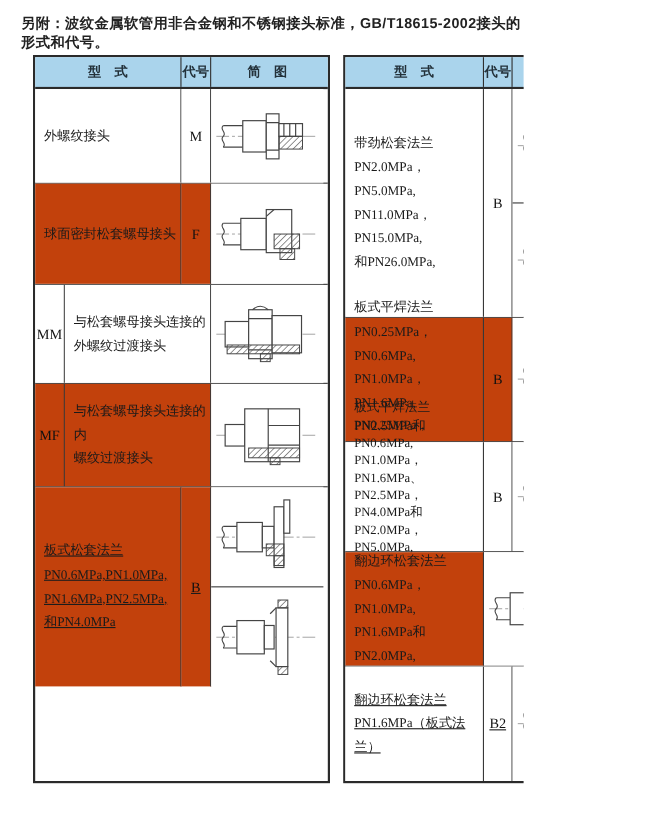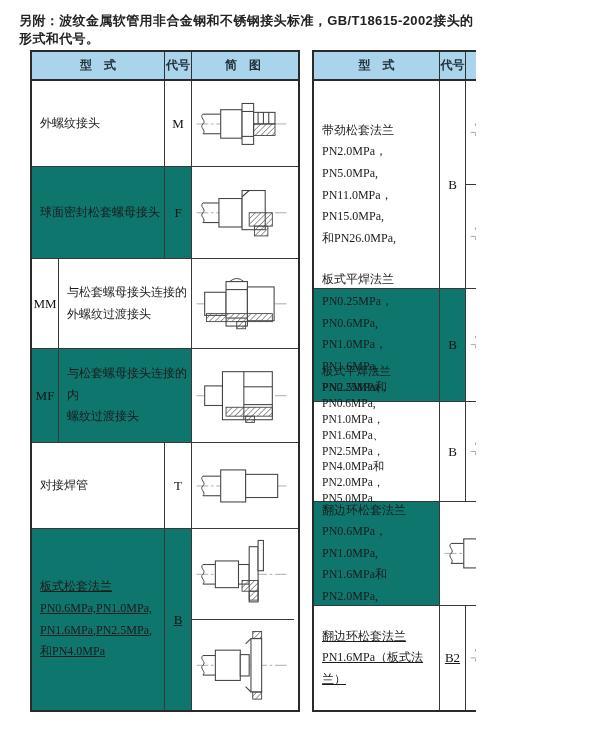--- a/index.html
+++ b/index.html
@@ -18,21 +18,21 @@
   .row{display:flex;border-bottom:1px solid #383838;box-sizing:border-box;}
   .row:last-child{border-bottom:none;text-decoration:underline;}
   .cell{box-sizing:border-box;border-right:1px solid #383838;display:flex;
         align-items:center;background:#fff;}
   .cell:last-child{border-right:none;}
   .type{font-size:12px;line-height:1.8;padding:4px 4px 4px 8px;white-space:pre-line;
         font-family:"Liberation Serif","DejaVu Serif",serif;color:#1a1a1a;}
   .dense .type{line-height:1.38;font-size:11.5px;}
   .code{justify-content:center;font-family:"Liberation Serif","DejaVu Serif",serif;
         font-size:13px;color:#111;}
-  .hl{background:#0f766e;}
+  .hl{background:#c2410c;}
   
   .tbl-left  .c-type{width:133px;} .tbl-left  .c-code{width:27px;} .tbl-left  .c-diag{width:102px;}
   .tbl-right .c-type{width:126px;} .tbl-right .c-code{width:26px;} .tbl-right .c-diag{width:104px;}
   .c-diag{flex-direction:column;align-items:stretch;padding:0;}
   .diag{flex:1;display:flex;align-items:center;justify-content:center;overflow:hidden;}
   .diag svg{width:96%;height:94%;}
   .diag.split-top{border-bottom:1px solid #383838;box-sizing:border-box;}
   #edge-shadow{position:absolute;left:573px;top:36px;width:3px;height:666px;
                background:#c9cdca;opacity:0.75;}
 </style>
@@ -149,41 +149,20 @@
                 <line x1="56" y1="13" x2="56" y2="67" stroke="#444" stroke-width="1.2"></line>
                 <line x1="56" y1="30" x2="88" y2="30" stroke="#444" stroke-width="1.2"></line>
                 <line x1="56" y1="50" x2="88" y2="50" stroke="#444" stroke-width="1.2"></line>
                 <rect x="36" y="53" width="52" height="10" fill="url(#hpat)" stroke="#444" stroke-width="1"></rect>
                 <rect x="58" y="63" width="10" height="7" fill="url(#hpat)" stroke="#444" stroke-width="1"></rect>
               </svg>
             </div>
           </div>
       </div>
 
-      <div class="row" style="height:86px">
-        <div class="cell c-type type">对接焊管</div>
-        <div class="cell c-code code">T</div>
-        <div class="cell c-diag">
-            <div class="diag">
-              <svg viewBox="0 0 110 80" preserveAspectRatio="xMidYMid meet">
-                <defs>
-                  <pattern id="hpat" width="4.5" height="4.5" patternUnits="userSpaceOnUse" patternTransform="rotate(45)">
-                    <line x1="0" y1="0" x2="0" y2="4.5" stroke="#555" stroke-width="1.3"></line>
-                  </pattern>
-                </defs>
-                <line x1="3" y1="40" x2="107" y2="40" stroke="#8a8a8a" stroke-width="0.8" stroke-dasharray="13 3 3 3"></line>
-                <line x1="10" y1="29" x2="30" y2="29" stroke="#444" stroke-width="1.2"></line>
-                <line x1="10" y1="51" x2="30" y2="51" stroke="#444" stroke-width="1.2"></line>
-                <path d="M10,29 c-4.5,4 4.5,7 0,11 c-4.5,4 4.5,7 0,11" fill="none" stroke="#444" stroke-width="1.1"></path>
-                <rect x="30" y="22" width="28" height="36" fill="#fff" stroke="#444" stroke-width="1.2"></rect>
-                <rect x="58" y="27" width="36" height="26" fill="#fff" stroke="#444" stroke-width="1.2"></rect>
-              </svg>
-            </div>
-          </div>
-      </div>
 
       <div class="row" style="height:181px">
         <div class="cell c-type type hl">板式松套法兰
 PN0.6MPa,PN1.0MPa,
 PN1.6MPa,PN2.5MPa,
 和PN4.0MPa</div>
         <div class="cell c-code code hl">B</div>
         <div class="cell c-diag">
           <div class="diag split-top">
               <svg viewBox="0 0 110 80" preserveAspectRatio="xMidYMid meet">

